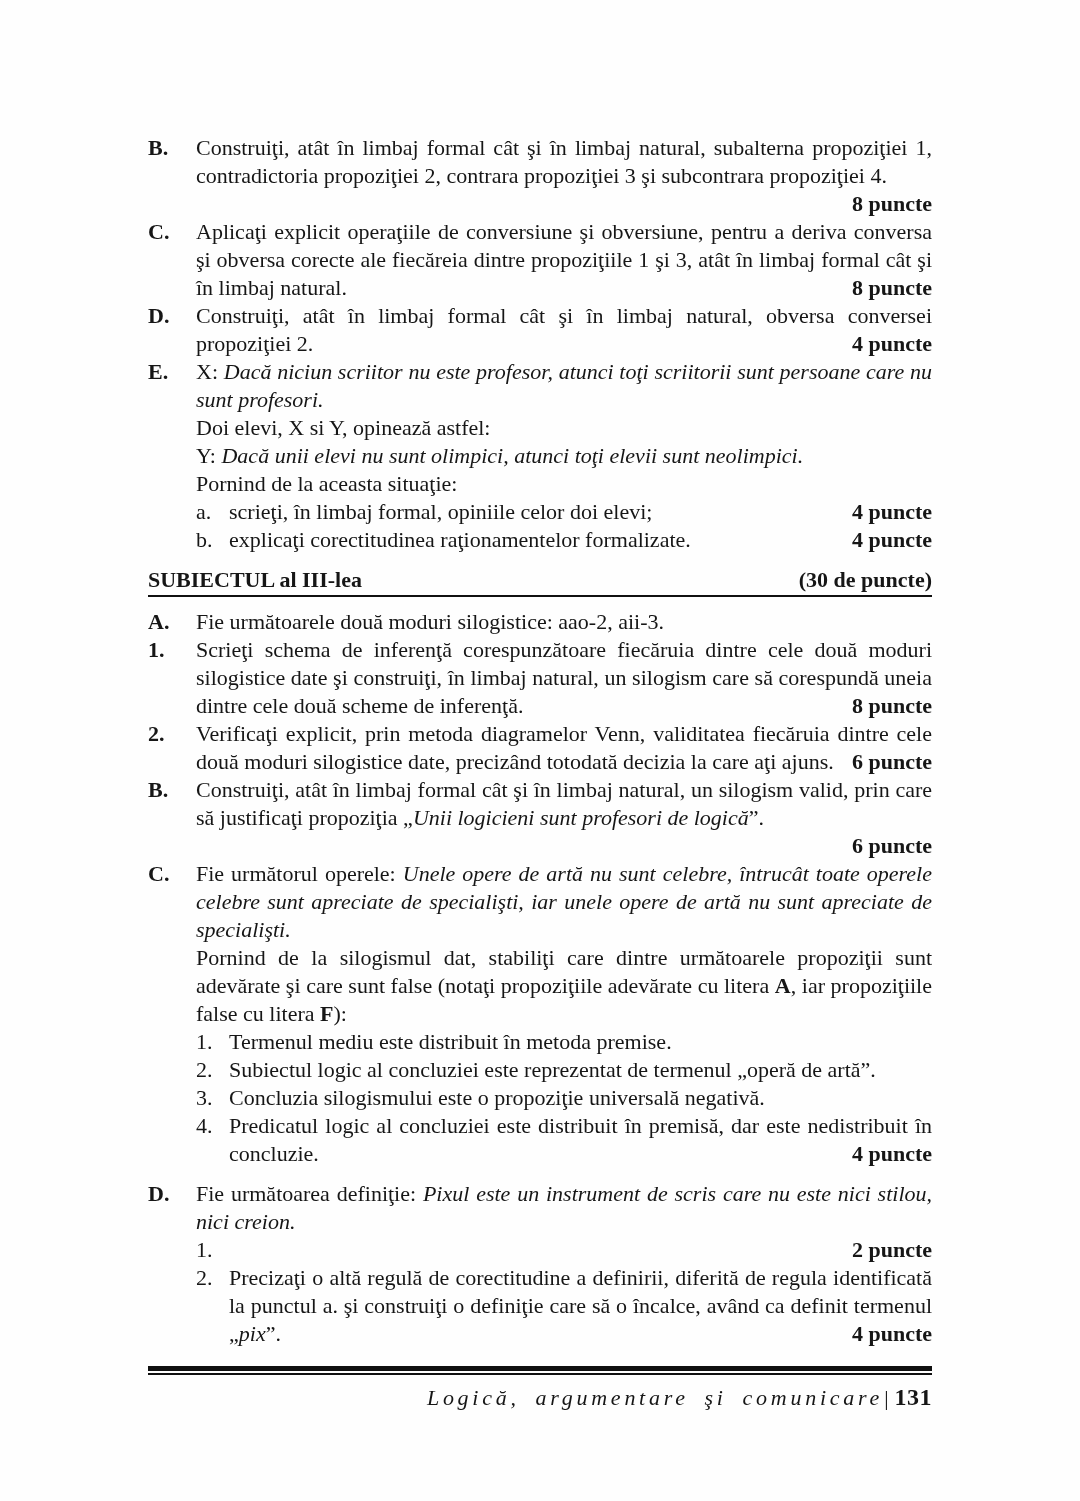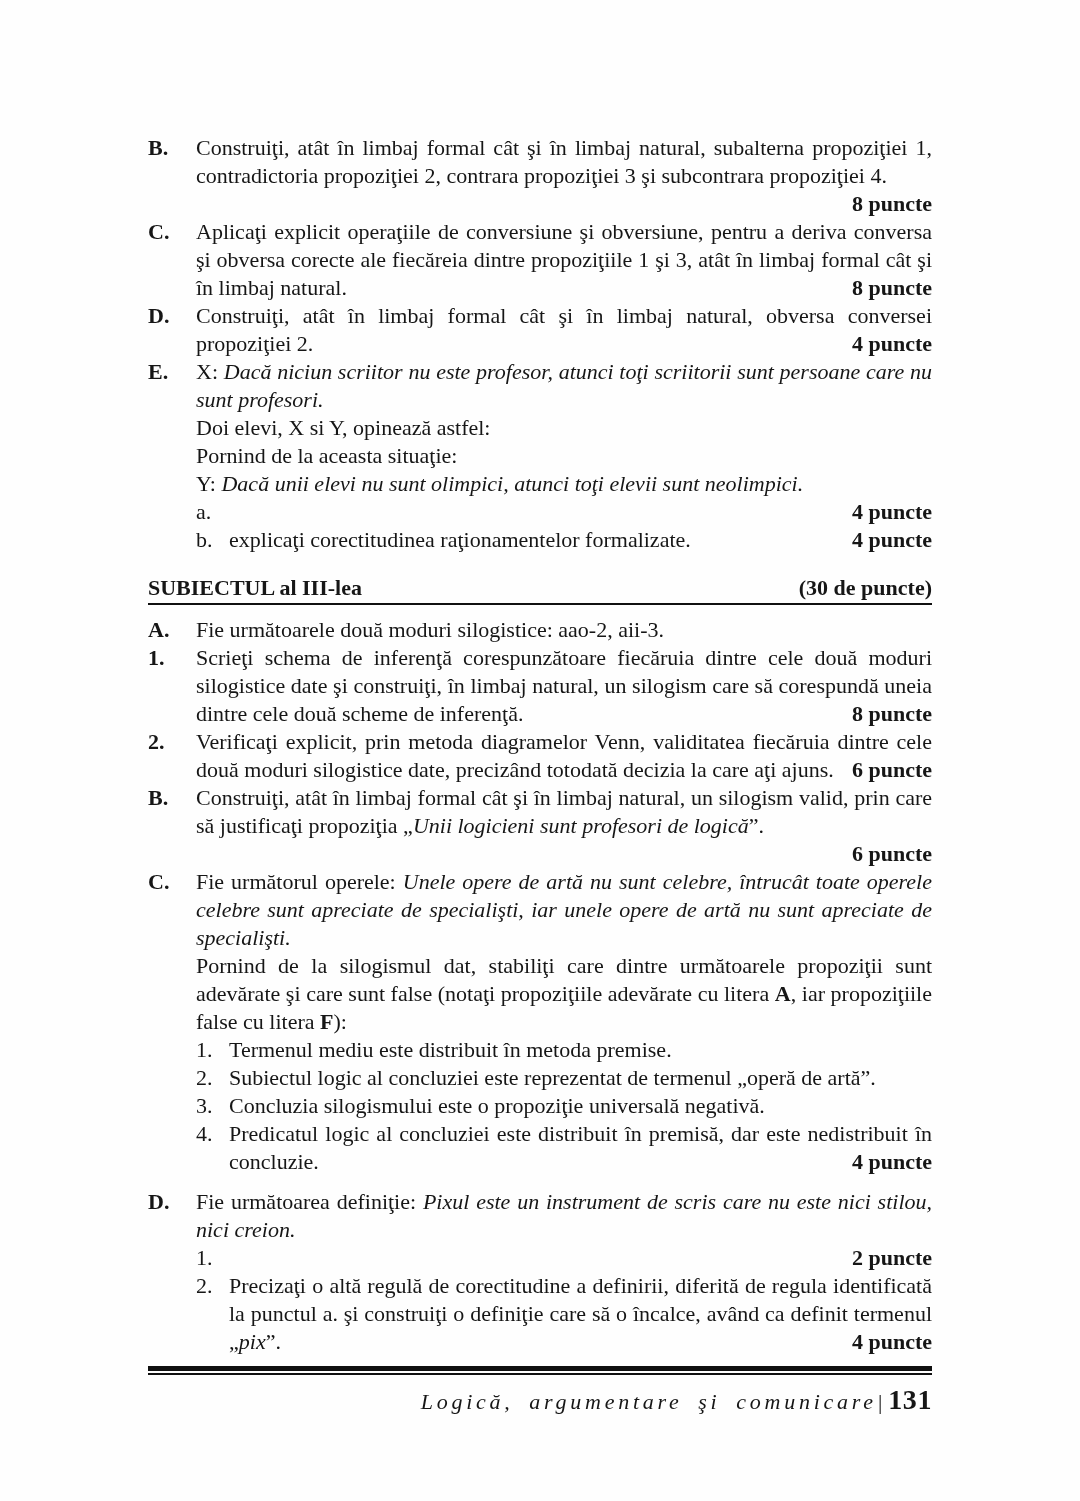--- a/index.html
+++ b/index.html
@@ -29,29 +29,29 @@
   .sub { display: flex; }
   .sub > .slabel { width: 33px; flex: none; }
   .sub > .sbody { flex: 1; min-width: 0; }
   em { font-style: italic; }
   b.inline { font-weight: bold; }
   .heading {
     display: flex; justify-content: space-between;
     font-weight: bold;
     border-bottom: 2.5px solid #101010;
     padding-bottom: 1px;
-    margin: 20px 0 11px 0;
+    margin: 12px 0 11px 0;
   }
   .gap-top { margin-top: 12px; }
   .footer-wrap { position: absolute; left: 148px; width: 784px; top: 1366px; }
   .rule { height: 9px; border-top: 5px solid #101010; border-bottom: 2px solid #101010; }
   .footer-text { margin-top: 9px; text-align: right; font-size: 22px; }
   .ftitle { font-style: italic; letter-spacing: 0.17em; word-spacing: 0.3em; }
   .fsep { font-style: italic; }
-  .fpage { font-weight: bold; font-size: 28px; letter-spacing: 0.02em; }
+  .fpage { font-weight: bold; font-size: 24px; letter-spacing: 0.02em; }
 </style>
 </head>
 <body>
 
 <div class="page">
   <div class="content">
 
     <div class="item">
       <div class="label">B.</div>
       <div class="body">
@@ -71,25 +71,25 @@
       <div class="body">
         <p><span>Construiţi, atât în limbaj formal cât şi în limbaj natural, obversa conversei propoziţiei 2.</span> <span class="pts">4 puncte</span></p>
       </div>
     </div>
 
     <div class="item">
       <div class="label">E.</div>
       <div class="body">
         <p><span>X: </span><em>Dacă niciun scriitor nu este profesor, atunci toţi scriitorii sunt persoane care nu sunt profesori.</em></p>
         <p><span>Doi elevi, X si Y, opinează astfel:</span></p>
+        <p><span>Y: </span><em>Dacă unii elevi nu sunt olimpici, atunci toţi elevii sunt neolimpici.</em></p>
         <p><span>Pornind de la aceasta situaţie:</span></p>
-        <p><span>Y: </span><em>Dacă unii elevi nu sunt olimpici, atunci toţi elevii sunt neolimpici.</em></p>
         <div class="sub">
           <div class="slabel">a.</div>
-          <div class="sbody"> <span class="pts">4 puncte</span></div>
+          <div class="sbody"><span>scrieţi, în limbaj formal, opiniile celor doi elevi;</span> <span class="pts">4 puncte</span></div>
         </div>
         <div class="sub">
           <div class="slabel">b.</div>
           <div class="sbody"><span>explicaţi corectitudinea raţionamentelor formalizate.</span> <span class="pts">4 puncte</span></div>
         </div>
       </div>
     </div>
 
     <div class="heading">
       <span>SUBIECTUL al III-lea</span>

